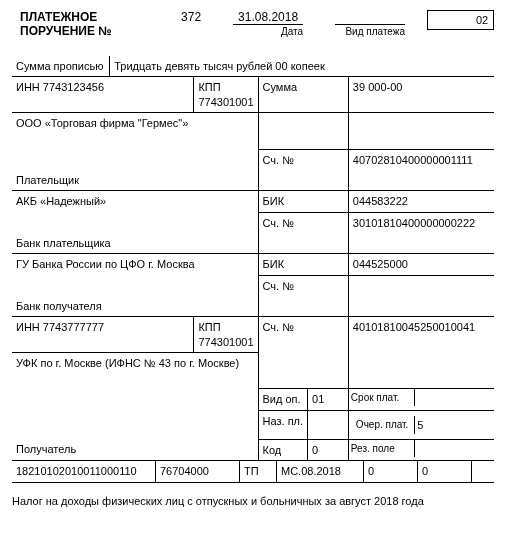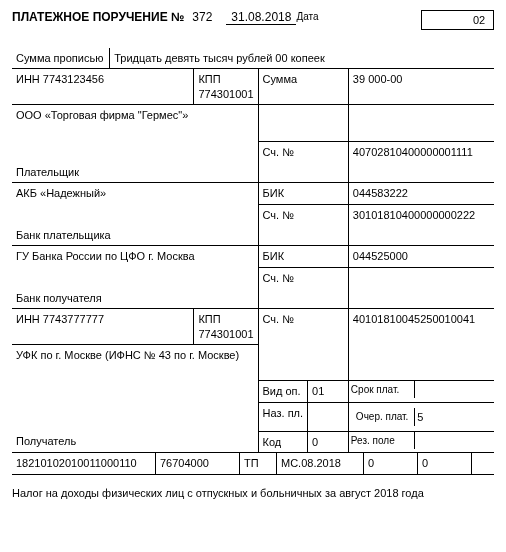--- a/index.html
+++ b/index.html
@@ -7,21 +7,22 @@
     padding: 10px 12px;
     font-family: Arial, sans-serif;
     font-size: 11px;
     color: #000;
     background: #fff;
     width: 482px;
   }
   .header-row {
     display: flex;
     align-items: flex-start;
-    gap: 4px;
+    gap: 22px;
+    margin-left: 8px;
   }
   .title-bold {
     font-weight: bold;
     font-size: 12px;
   }
   .header-num {
     font-size: 12px;
     margin-left: 4px;
   }
   .date-box {
@@ -47,21 +48,21 @@
     width: 28px;
     height: 18px;
     text-align: center;
     line-height: 18px;
     margin-left: auto;
     font-size: 11px;
     padding-left: 43px;
   }
   .header-cols {
     display: flex;
-    flex-direction: row;
+    flex-direction: column;
   }
   table.main {
     border-collapse: collapse;
     width: 100%;
     margin-top: 18px;
   }
   table.main td {
     border: 1px solid #000;
     padding: 3px 4px;
     vertical-align: top;
@@ -82,20 +83,24 @@
 </style>
 </head>
 <body>
 
 <div class="header-row">
   <span class="title-bold">ПЛАТЕЖНОЕ ПОРУЧЕНИЕ №</span>
   <span class="header-num">372</span>
   <div class="header-cols">
     <div class="date-box">31.08.2018</div>
     <div class="sublabel">Дата</div>
+  </div>
+  <div class="header-cols">
+    <div class="type-box"></div>
+    <div class="sublabel">Вид платежа</div>
   </div>
   <div class="code-box">02</div>
 </div>
 
 <table class="main">
   <colgroup>
     <col style="width:98px">
     <col style="width:98px">
     <col style="width:56px">
     <col style="width:25px">

